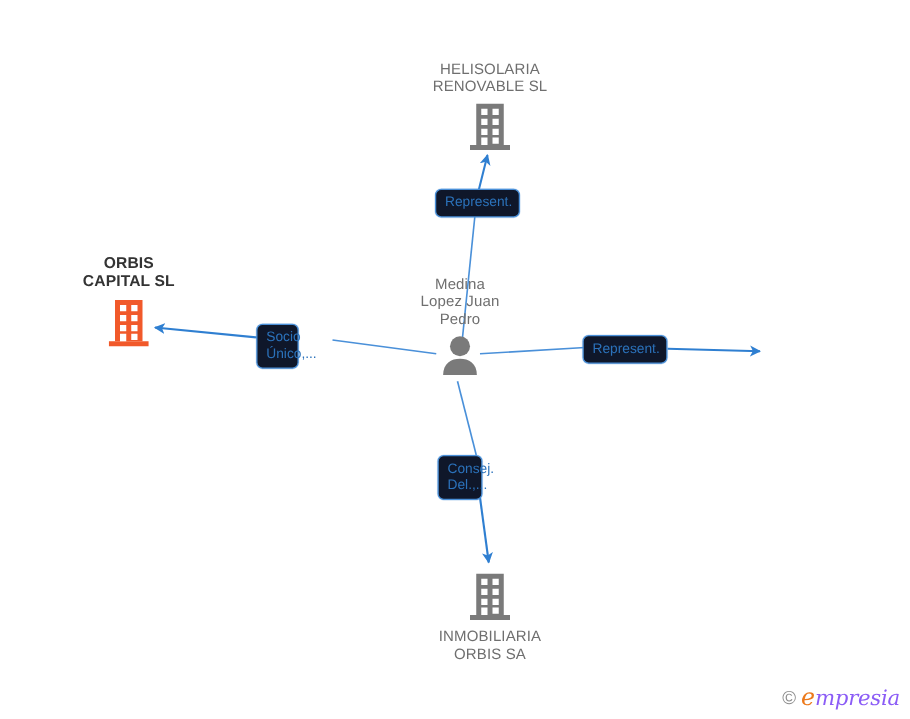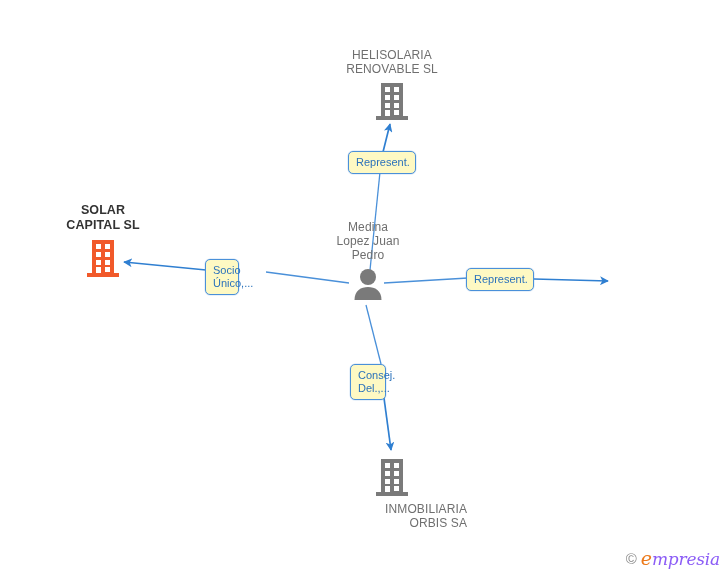--- a/index.html
+++ b/index.html
@@ -46,21 +46,21 @@
   .node-icon {
     display: block;
     margin: 0 auto;
   }
   .node.label-above .node-icon { margin-top: 5px; }
   .node.label-below .node-label { margin-top: 5px; }
 
   
   .edge-label {
     position: absolute;
-    background: #fef9c3;
+    background: #0f172a;
     border: 1px solid #4a90d9;
     border-radius: 5px;
     color: #2b72bb;
     font-size: 11px;
     line-height: 13px;
     text-align: center;
     padding: 4px 7px;
     white-space: pre-line;
     box-shadow: 0 0 0 0.5px rgba(74,144,217,.25);
   }
@@ -131,38 +131,38 @@
       <rect x="9" y="14" width="5" height="5" fill="#ffffff"></rect>
       <rect x="18" y="14" width="5" height="5" fill="#ffffff"></rect>
       <rect x="9" y="22" width="5" height="5" fill="#ffffff"></rect>
       <rect x="18" y="22" width="5" height="5" fill="#ffffff"></rect>
       <rect x="9" y="29" width="5" height="6" fill="#ffffff"></rect>
       <rect x="18" y="29" width="5" height="5" fill="#ffffff"></rect>
     </svg>
   </div>
 
   <div class="node label-above" style="left:103px; top:203px;">
-    <div class="node-label highlight">SOLAR
+    <div class="node-label highlight">ORBIS
 CAPITAL SL</div>
     <svg class="node-icon" width="32" height="40" viewBox="0 0 32 40">
       <rect x="5" y="2" width="22" height="33" fill="#f1592a"></rect>
       <rect x="0" y="35" width="32" height="4" fill="#f1592a"></rect>
       <rect x="9" y="6" width="5" height="5" fill="#ffffff"></rect>
       <rect x="18" y="6" width="5" height="5" fill="#ffffff"></rect>
       <rect x="9" y="14" width="5" height="5" fill="#ffffff"></rect>
       <rect x="18" y="14" width="5" height="5" fill="#ffffff"></rect>
       <rect x="9" y="22" width="5" height="5" fill="#ffffff"></rect>
       <rect x="18" y="22" width="5" height="5" fill="#ffffff"></rect>
       <rect x="9" y="29" width="5" height="6" fill="#ffffff"></rect>
       <rect x="18" y="29" width="5" height="5" fill="#ffffff"></rect>
     </svg>
   </div>
 
 
-  <div class="node label-below" style="left:392px; top:457px;text-align:right;">
+  <div class="node label-below" style="left:392px; top:457px;">
     <svg class="node-icon" width="32" height="40" viewBox="0 0 32 40">
       <rect x="5" y="2" width="22" height="33" fill="#7a7a7a"></rect>
       <rect x="0" y="35" width="32" height="4" fill="#7a7a7a"></rect>
       <rect x="9" y="6" width="5" height="5" fill="#ffffff"></rect>
       <rect x="18" y="6" width="5" height="5" fill="#ffffff"></rect>
       <rect x="9" y="14" width="5" height="5" fill="#ffffff"></rect>
       <rect x="18" y="14" width="5" height="5" fill="#ffffff"></rect>
       <rect x="9" y="22" width="5" height="5" fill="#ffffff"></rect>
       <rect x="18" y="22" width="5" height="5" fill="#ffffff"></rect>
       <rect x="9" y="29" width="5" height="6" fill="#ffffff"></rect>

